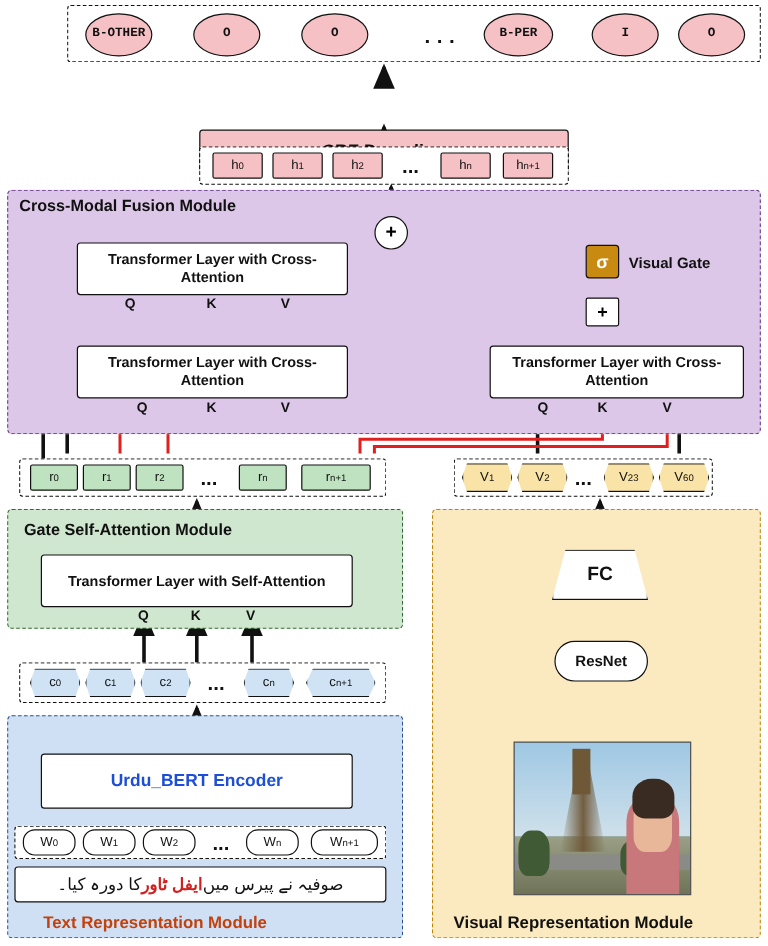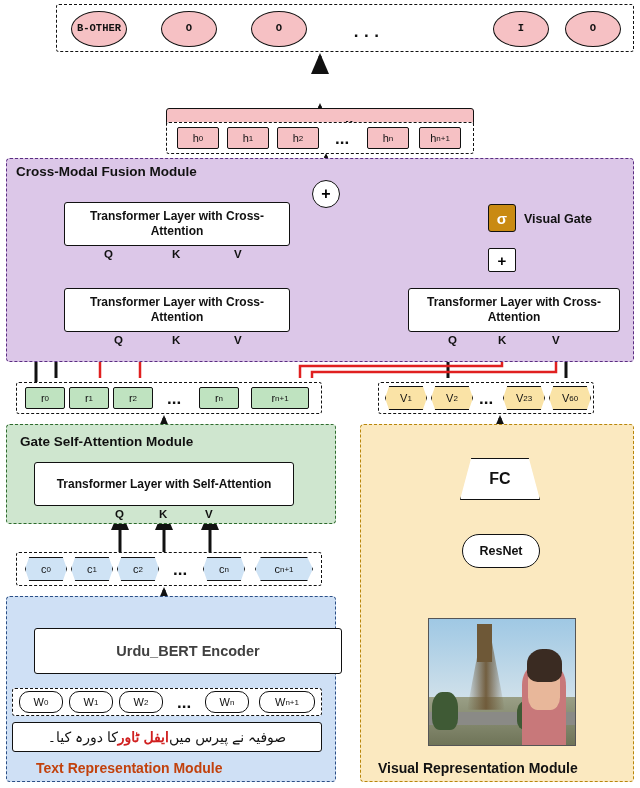--- a/index.html
+++ b/index.html
@@ -120,23 +120,23 @@
     font-size:11px;color:#111;
     clip-path:polygon(10% 0,90% 0,100% 50%,90% 100%,10% 100%,0 50%);
   }
 
   
   #textrep{
     left:6px;top:596px;width:330px;height:186px;
     background:#cfe0f5;border:1.5px dashed #2b4f86;border-radius:4px;
   }
   #bert{
-    left:34px;top:628px;width:308px;height:46px;
+    left:34px;top:628px;width:260px;height:46px;
     background:#fff;border:1.5px solid #111;border-radius:3px;
-    font-size:14.5px;font-weight:bold;color:#404040;
+    font-size:14.5px;font-weight:bold;color:#1d4ed8;
   }
   #w-row{
     left:12px;top:688px;width:310px;height:28px;
     border:1.5px dashed #111;border-radius:3px;background:#fff;
   }
   .wbox{
     position:absolute;top:2px;width:44px;height:22px;
     background:#fff;border:1.5px solid #111;border-radius:10px;
     font-size:11px;color:#111;
   }
@@ -261,20 +261,23 @@
   <div class="tag center abs" style="left:14px;">
       <span>B-OTHER</span>
     </div>
   <div class="tag center abs" style="left:104px;">
       <span>O</span>
     </div>
   <div class="tag center abs" style="left:194px;">
       <span>O</span>
     </div>
   <div class="dots" style="left:294px;top:18px;">...</div>
+  <div class="tag wide center abs" style="left:346px;">
+      <span>B-PER</span>
+    </div>
   <div class="tag center abs" style="left:436px;">
       <span>I</span>
     </div>
   <div class="tag center abs" style="left:508px;">
       <span>O</span>
     </div>
 </div>
 
 <div class="abs center" id="crf">
   <span>CRF Decoding</span>

